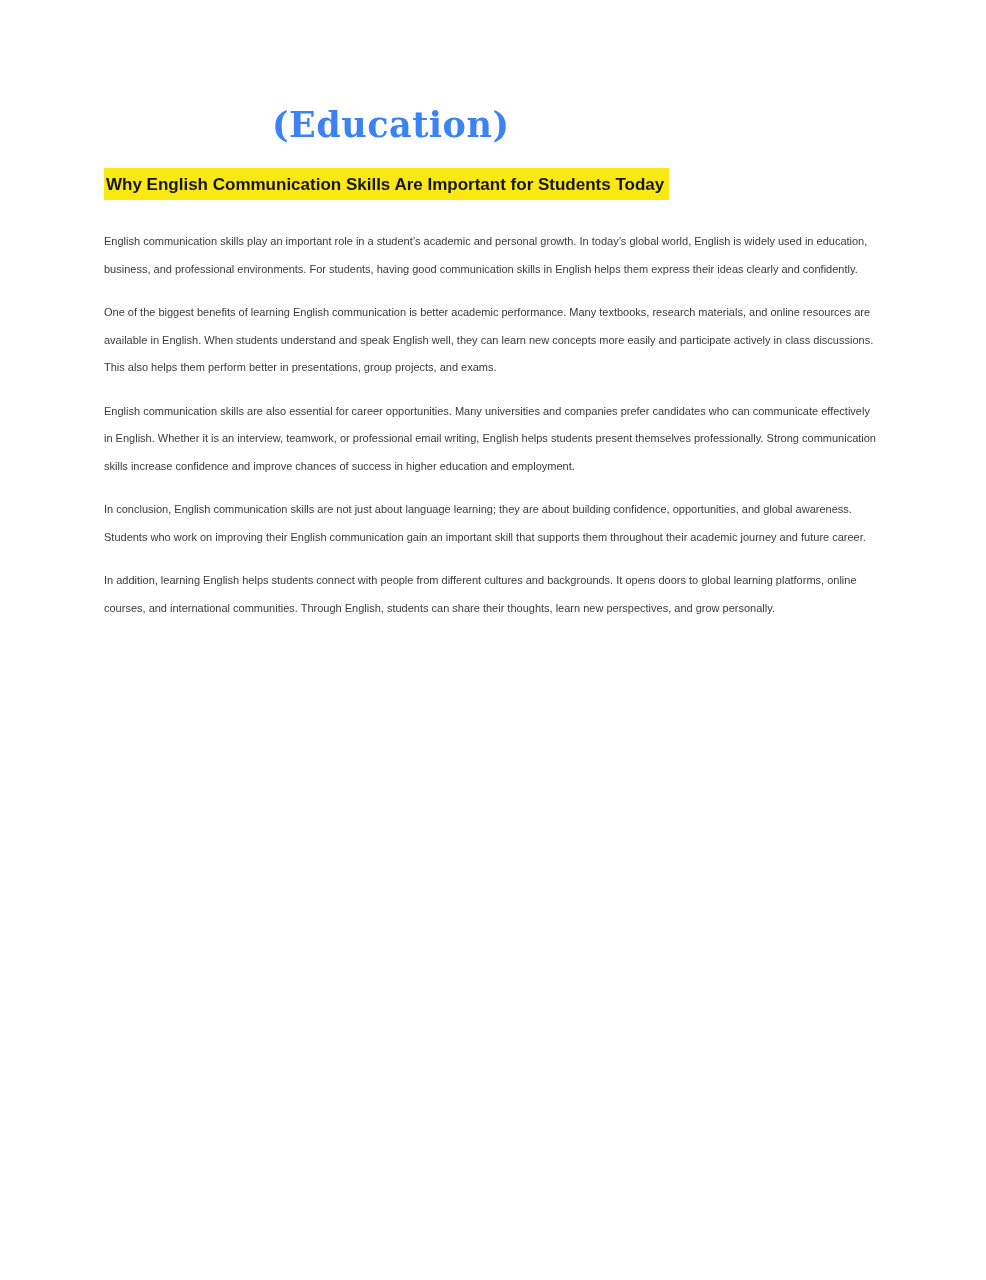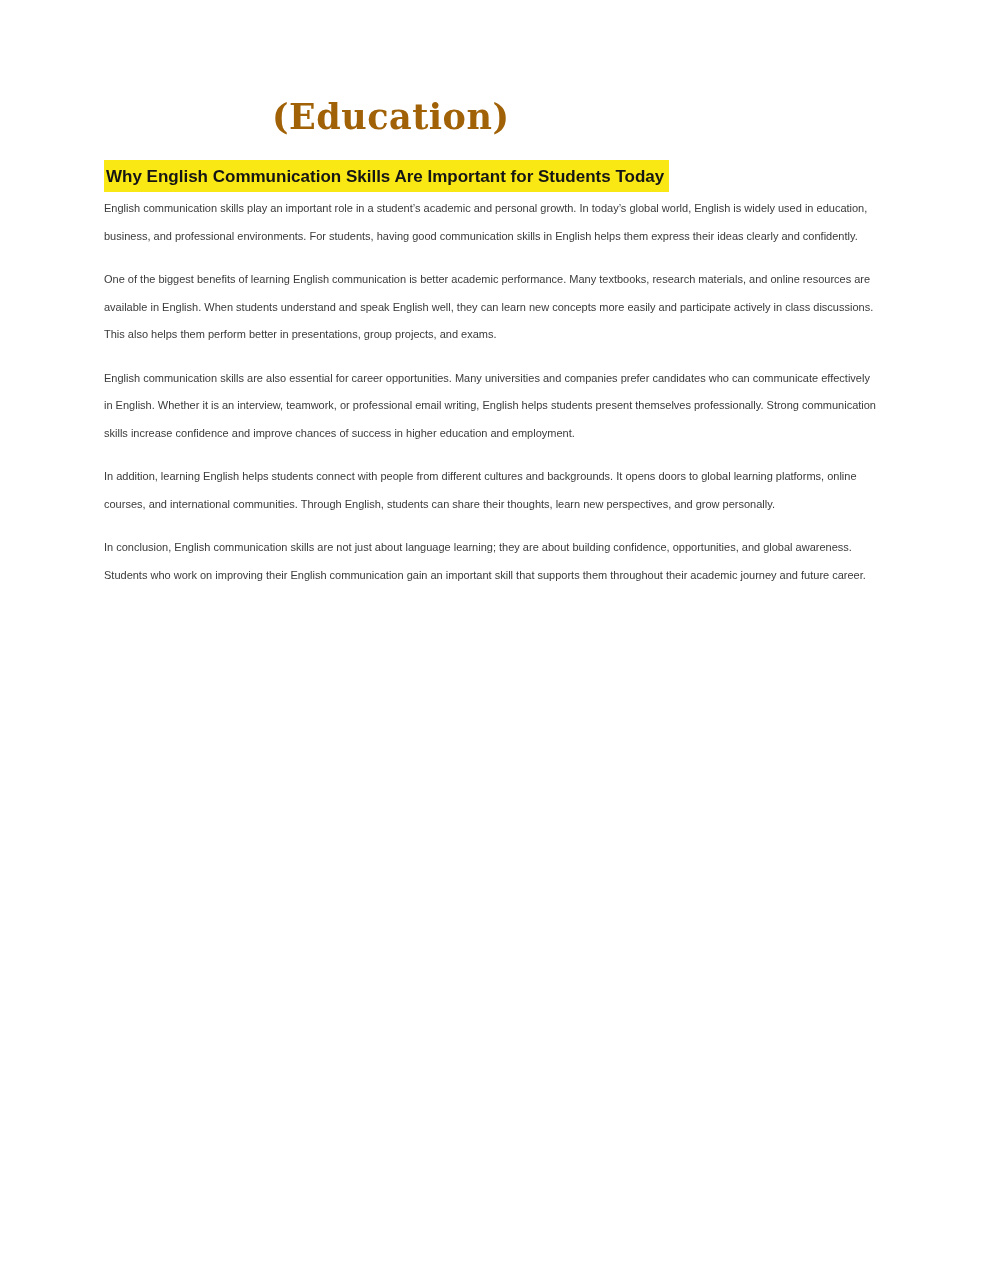--- a/index.html
+++ b/index.html
@@ -18,27 +18,27 @@
     width: 986px;
     height: 1280px;
     padding: 92px 106px 0 104px;
     background: #ffffff;
   }
   .doc-title {
     font-family: "DejaVu Serif", serif;
     font-weight: 800;
     font-size: 35px;
     line-height: 1.2;
-    color: #a16207;
+    color: #3b82f6;
     letter-spacing: 0.5px;
-    margin: 4px 0 22px 0;
+    margin: 12px 0 22px 0;
     padding-left: 168px;
   }
   .doc-heading {
-    margin: 0 0 3px 0;
+    margin: 0 0 28px 0;
     font-size: 17px;
     line-height: 27px;
   }
   .doc-heading .highlight {
     display: inline-block;
     background: #f9e814;
     color: #151515;
     font-weight: bold;
     padding: 3px 5px 2px 2px;
   }
@@ -60,17 +60,17 @@
   <h2 class="doc-heading">
     <span class="highlight">Why English Communication Skills Are Important for Students Today</span>
   </h2>
 
   <p class="doc-paragraph">English communication skills play an important role in a student’s academic and personal growth. In today’s global world, English is widely used in education, business, and professional environments. For students, having good communication skills in English helps them express their ideas clearly and confidently.</p>
 
   <p class="doc-paragraph">One of the biggest benefits of learning English communication is better academic performance. Many textbooks, research materials, and online resources are available in English. When students understand and speak English well, they can learn new concepts more easily and participate actively in class discussions. This also helps them perform better in presentations, group projects, and exams.</p>
 
   <p class="doc-paragraph">English communication skills are also essential for career opportunities. Many universities and companies prefer candidates who can communicate effectively in English. Whether it is an interview, teamwork, or professional email writing, English helps students present themselves professionally. Strong communication skills increase confidence and improve chances of success in higher education and employment.</p>
 
+  <p class="doc-paragraph">In conclusion, English communication skills are not just about language learning; they are about building confidence, opportunities, and global awareness. Students who work on improving their English communication gain an important skill that supports them throughout their academic journey and future career.</p>
+
   <p class="doc-paragraph">In addition, learning English helps students connect with people from different cultures and backgrounds. It opens doors to global learning platforms, online courses, and international communities. Through English, students can share their thoughts, learn new perspectives, and grow personally.</p>
-
-  <p class="doc-paragraph">In conclusion, English communication skills are not just about language learning; they are about building confidence, opportunities, and global awareness. Students who work on improving their English communication gain an important skill that supports them throughout their academic journey and future career.</p>
 
 </div>
 
 </body></html>

